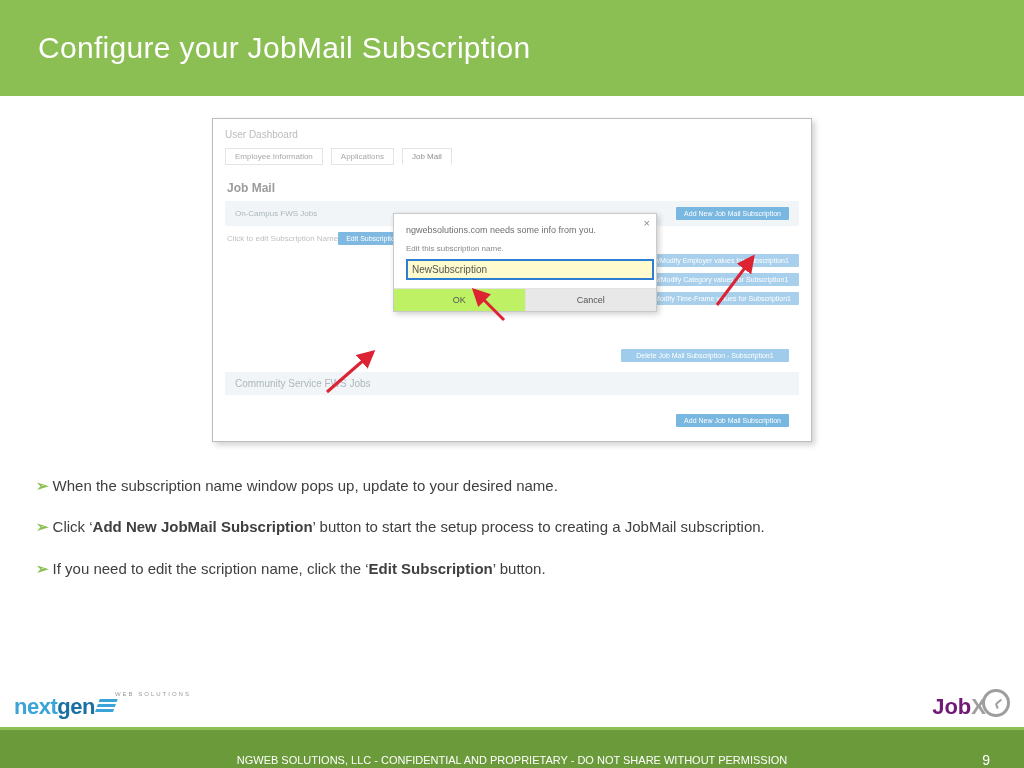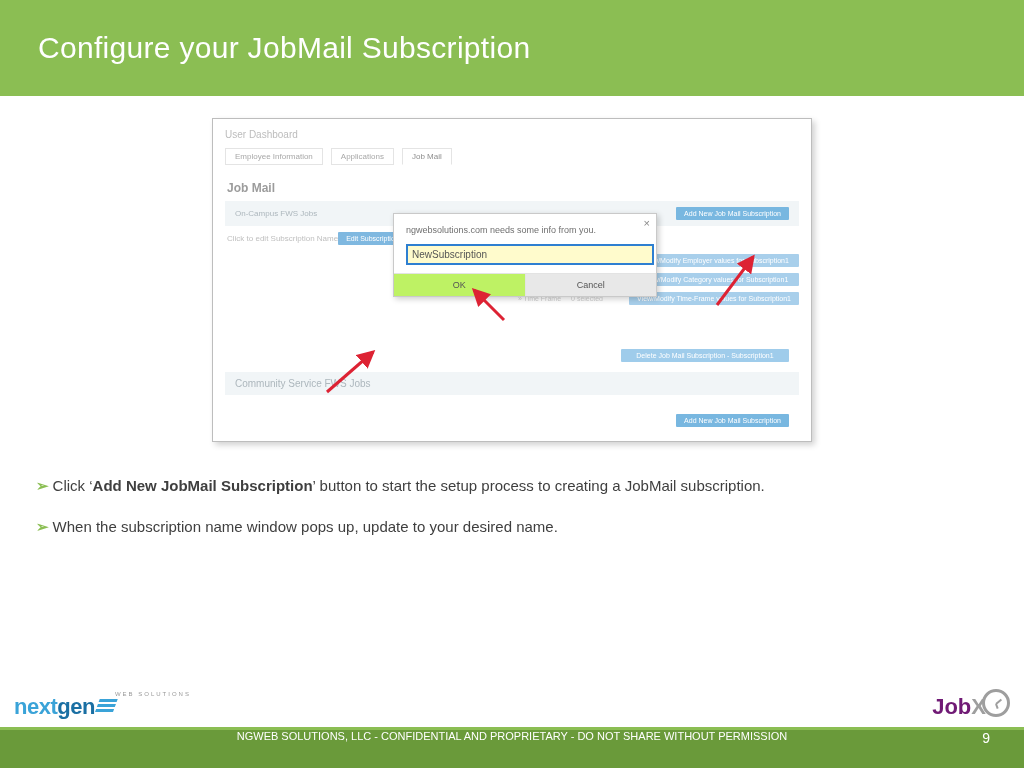--- a/index.html
+++ b/index.html
@@ -56,21 +56,21 @@
   .jobx .x{color:#9e9e9e}
   .tsx{font-weight:800;font-size:22px}
   .tsx .t{color:#7ab648}
   .tsx .x{color:#9e9e9e}
   .clock{display:inline-block;width:22px;height:22px;border:3px solid #9e9e9e;border-radius:50%;position:relative;vertical-align:-3px;margin-left:-4px}
   .clock::before,.clock::after{content:"";position:absolute;background:#9e9e9e;left:50%;top:50%;transform-origin:left center}
   .clock::before{width:7px;height:2px;transform:rotate(-40deg)}
   .clock::after{width:5px;height:2px;transform:rotate(70deg)}
   .clock.green{border-color:#7ab648}
   .clock.green::before,.clock.green::after{background:#7ab648}
-  .footer{position:absolute;left:0;bottom:0;width:1024px;height:38px;background:#6a9a3a;border-top:3px solid #8BBE53;display:flex;align-items:flex-start}
+  .footer{position:absolute;left:0;bottom:0;width:1024px;height:38px;background:#6a9a3a;border-top:3px solid #8BBE53;display:flex;align-items:flex-end}
   .footer .txt{flex:1;text-align:center;color:#fff;font-size:11px;line-height:1.25;padding:0 120px}
   .footer .pg{position:absolute;right:34px;color:#fff;font-size:14px}
 </style>
 </head>
 <body>
 
 <div class="slide">
   <div class="title-bar">
     <span>Configure your JobMail Subscription</span>
   </div>
@@ -111,20 +111,21 @@
           <span class="v">0 selected</span>
           <span class="pill">View/Modify Time-Frame values for Subscription1</span>
         </div>
       </div>
       <div class="section2">Community Service FWS Jobs</div>
       <span class="pill addnew2">Add New Job Mail Subscription</span>
 
       <div class="dlg">
         <div class="x">×</div>
         <div class="p">ngwebsolutions.com needs some info from you.</div>
+        <div class="sub">Edit this subscription name.</div>
         <input value="NewSubscription" style="">
         <div class="btns">
           <div>OK</div>
           <div>Cancel</div>
         </div>
       </div>
 
       <div class="arrow" style="left:255px;top:165px">
         <svg width="40" height="40">
             <defs>
@@ -142,22 +143,23 @@
       </div>
       <div class="arrow" style="left:500px;top:130px">
         <svg width="50" height="60">
             <line x1="4" y1="56" x2="40" y2="8" stroke="#d23" stroke-width="3" marker-end="url(#ah1)"></line>
           </svg>
       </div>
     </div>
   </div>
 
   <div class="bullets">
+    <p><span class="chev">➢</span><span>When the subscription name window pops up, update to your desired name.</span></p>
     <p><span class="chev">➢</span><span>Click ‘</span><b>Add New JobMail Subscription</b><span>’ button to start the setup process to creating a JobMail subscription.</span></p>
-    <p><span class="chev">➢</span><span>When the subscription name window pops up, update to your desired name.</span></p>
+    <p><span class="chev">➢</span><span>If you need to edit the scription name, click the ‘</span><b>Edit Subscription</b><span>’ button.</span></p>
   </div>
 
   <div class="logos">
     <div class="ng-logo-wrap">
       <div class="ng-logo"><span class="n">next</span><span class="g">gen</span><span class="ng-wing"><span></span><span></span><span></span></span></div>
       <div class="ng-sub">WEB SOLUTIONS</div>
     </div>
     <div class="rlogos">
       <div><span class="jobx"><span class="j">Job</span><span class="x">X</span></span><span class="clock"></span></div>
     </div>

